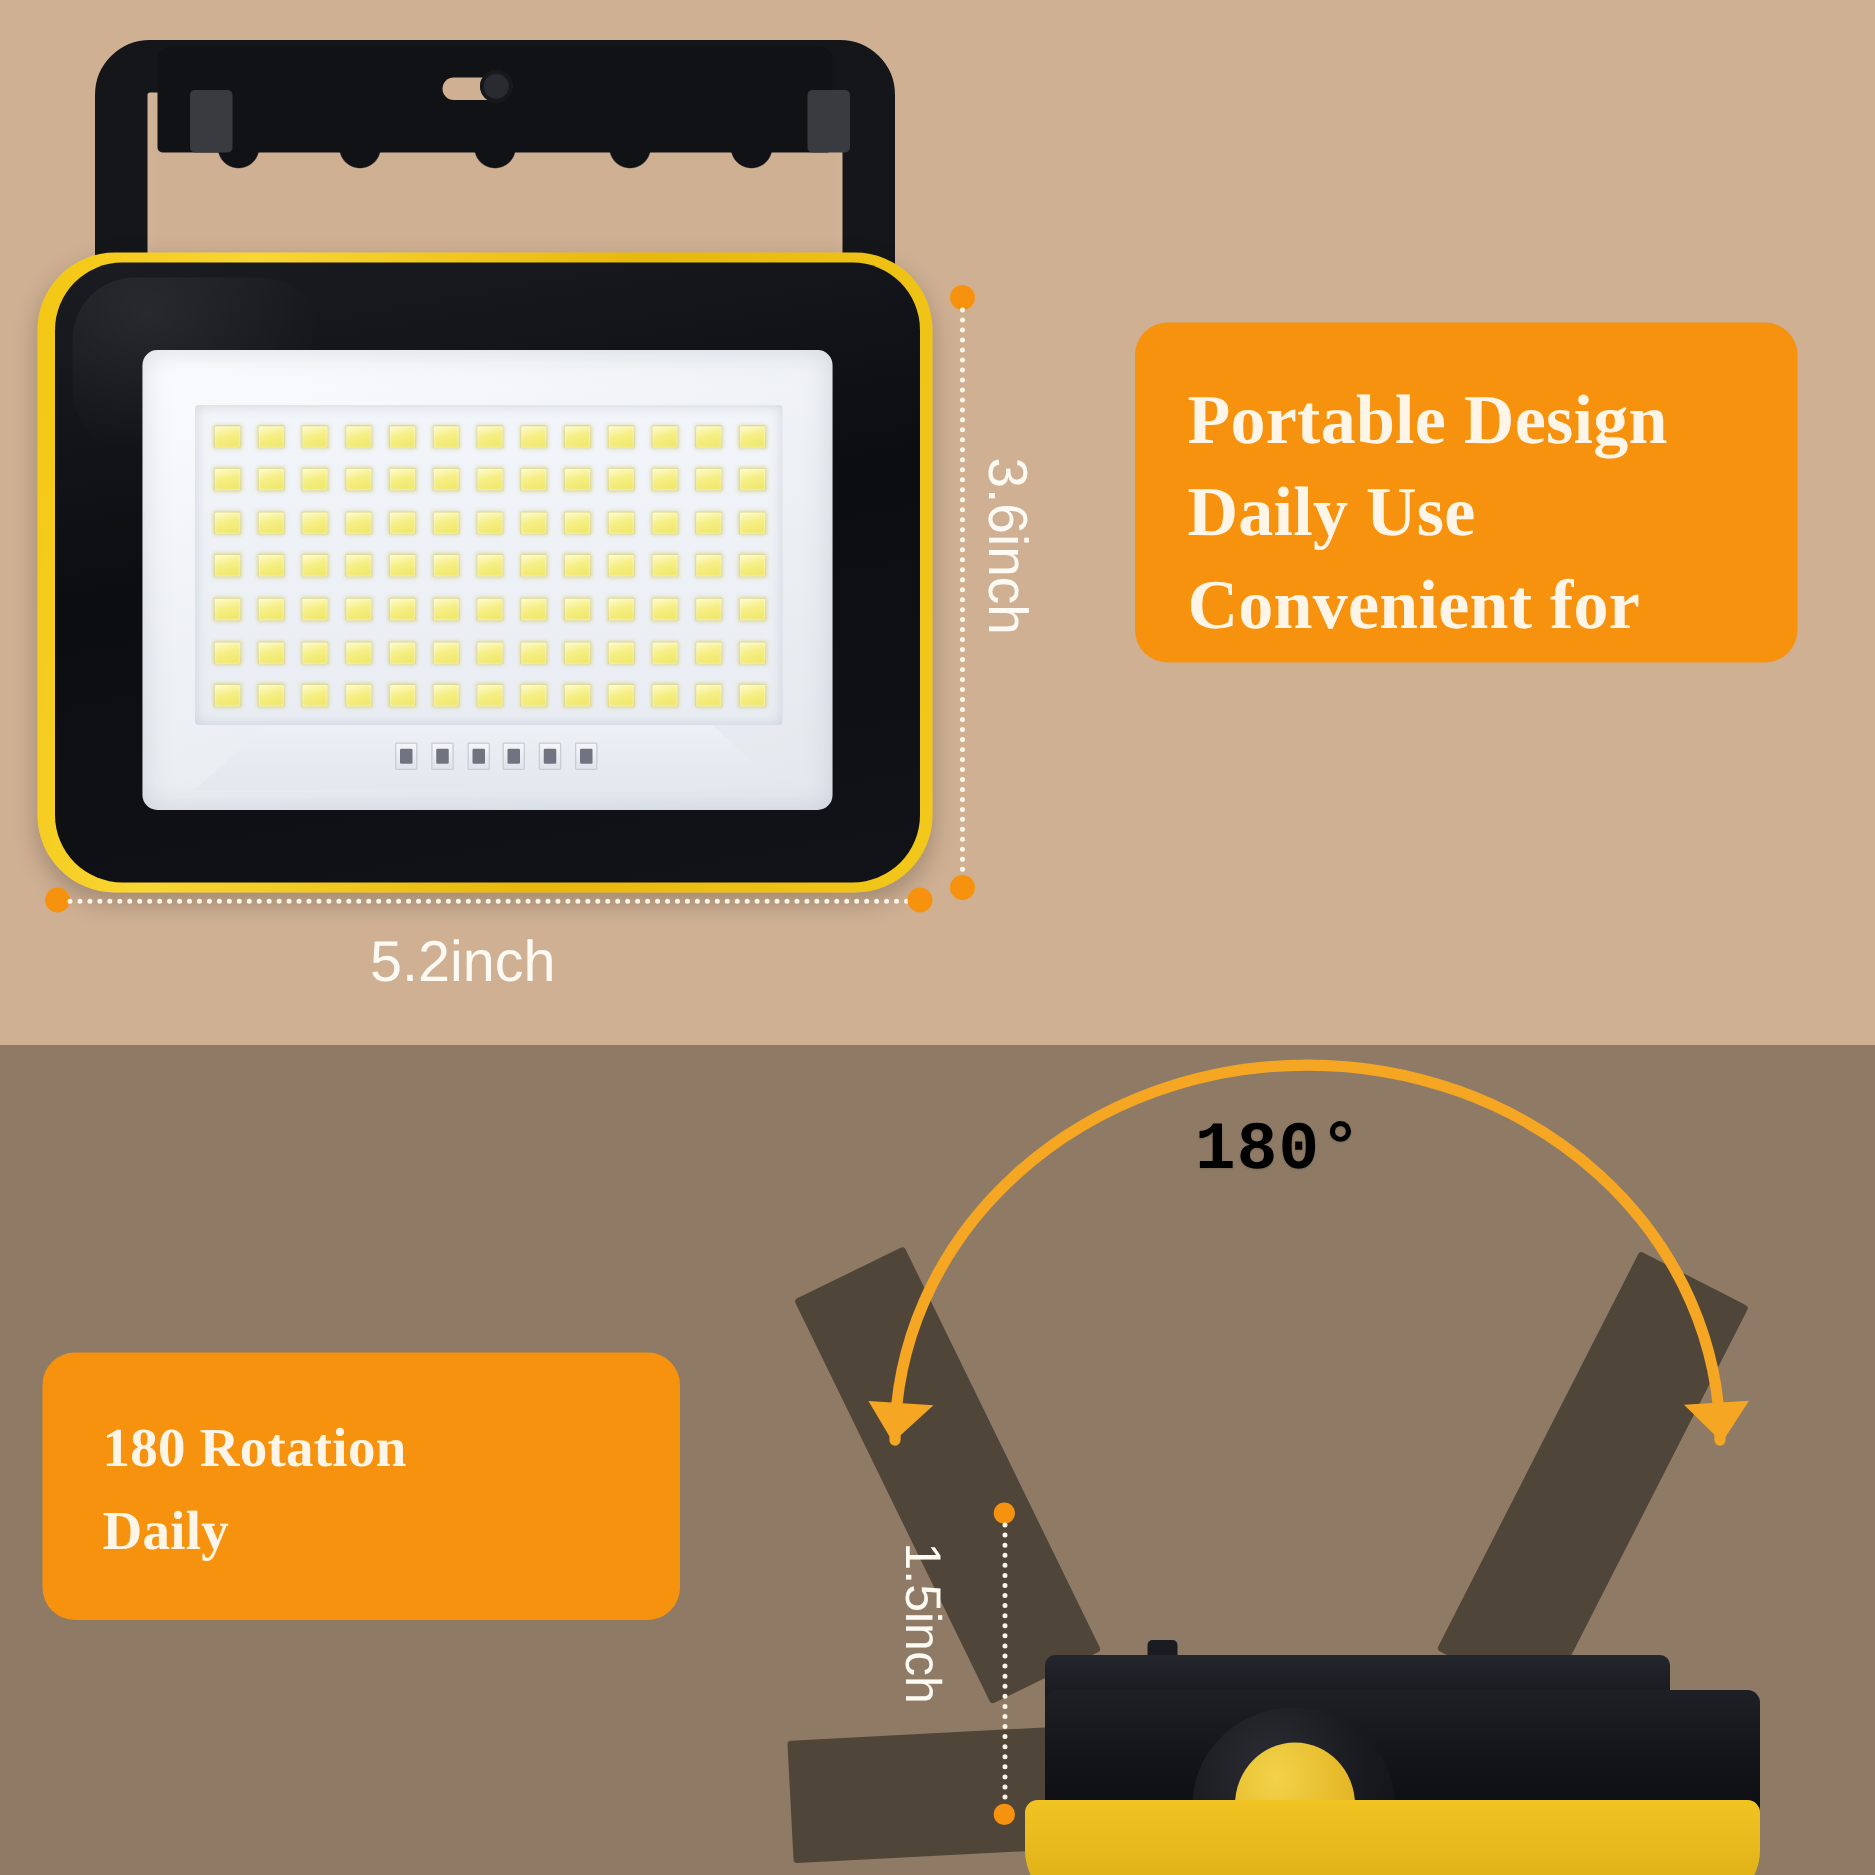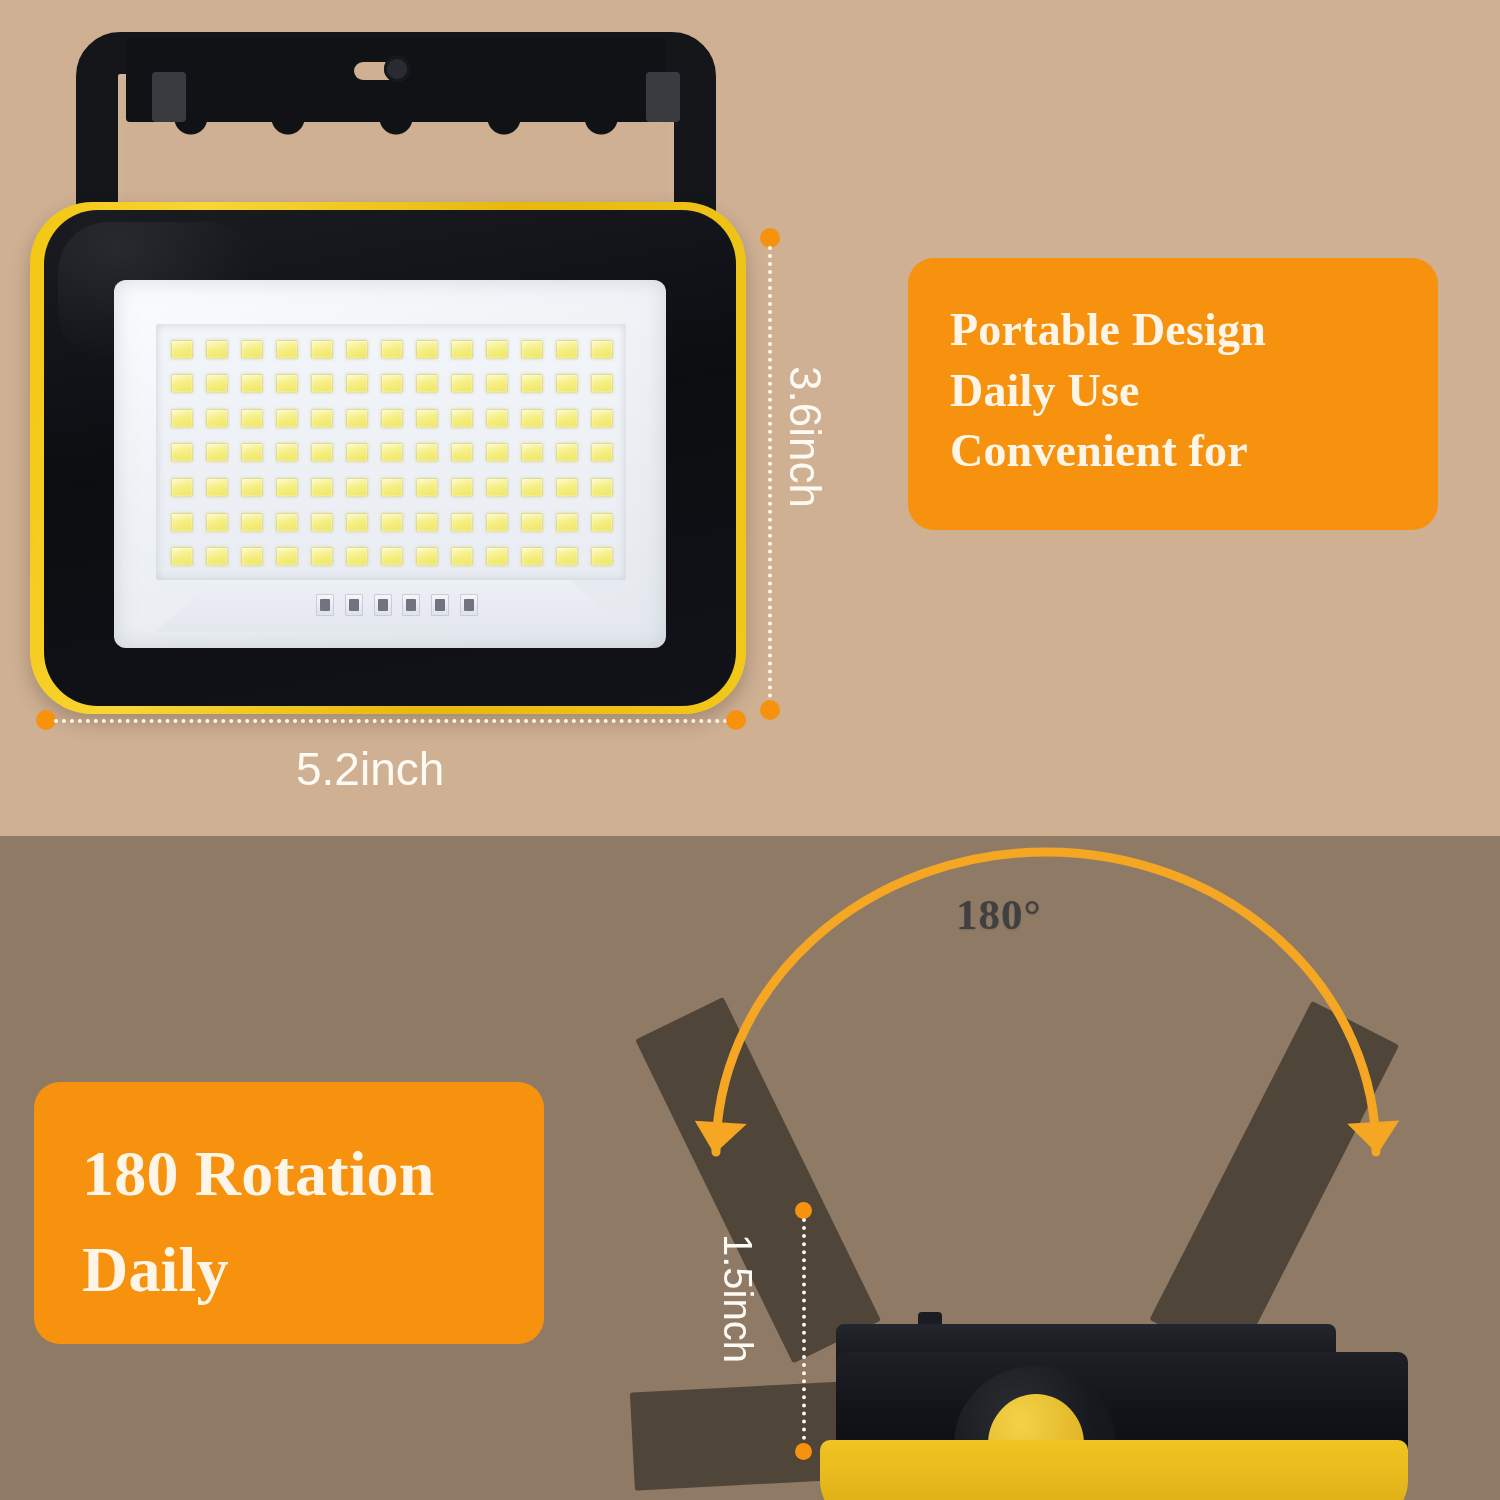--- a/index.html
+++ b/index.html
@@ -46,29 +46,29 @@
     font-weight: bold;
     line-height: 1.32;
     letter-spacing: 0.2px;
   }
   #callout-top {
     left: 908px;
     top: 258px;
     width: 530px;
     height: 272px;
     padding: 42px 40px 0 42px;
-    font-size: 46px;
+    font-size: 56px;
   }
   #callout-bottom {
     left: 34px;
     top: 1082px;
     width: 510px;
-    height: 262px;
+    height: 214px;
     padding: 44px 40px 0 48px;
-    font-size: 64px;
+    font-size: 44px;
     line-height: 1.5;
     font-family: Liberation Serif, serif;
   }
 
   
   .dim-dot {
     position: absolute;
     width: 20px;
     height: 20px;
     border-radius: 50%;
@@ -386,24 +386,24 @@
     top: 532px;
     width: 96px;
     height: 100px;
     background: radial-gradient(ellipse at 34% 28%, #f2d24a 0%, #e7bc2c 55%, #d9ab1c 100%);
     border-radius: 50%;
   }
   #deg-label {
     position: absolute;
     left: 336px;
     top: 28px;
-    color: #404040;
-    font-family: Liberation Serif, serif;
+    color: #000000;
+    font-family: Liberation Mono, monospace;
     font-weight: bold;
-    font-size: 43px;
+    font-size: 54px;
     letter-spacing: 1px;
     text-shadow: 0 1px 2px rgba(0,0,0,0.15);
   }
 </style>
 </head>
 <body>
 
 <div id="page">
 
   <div class="panel-top">

